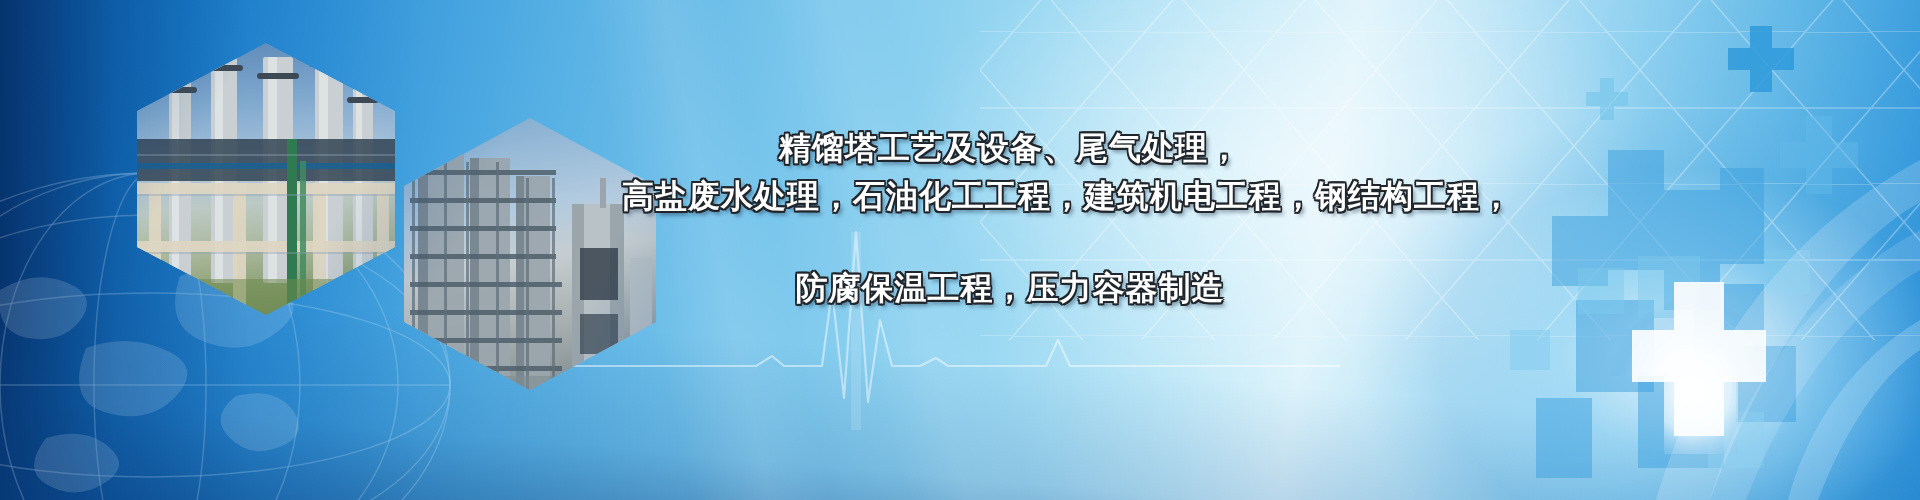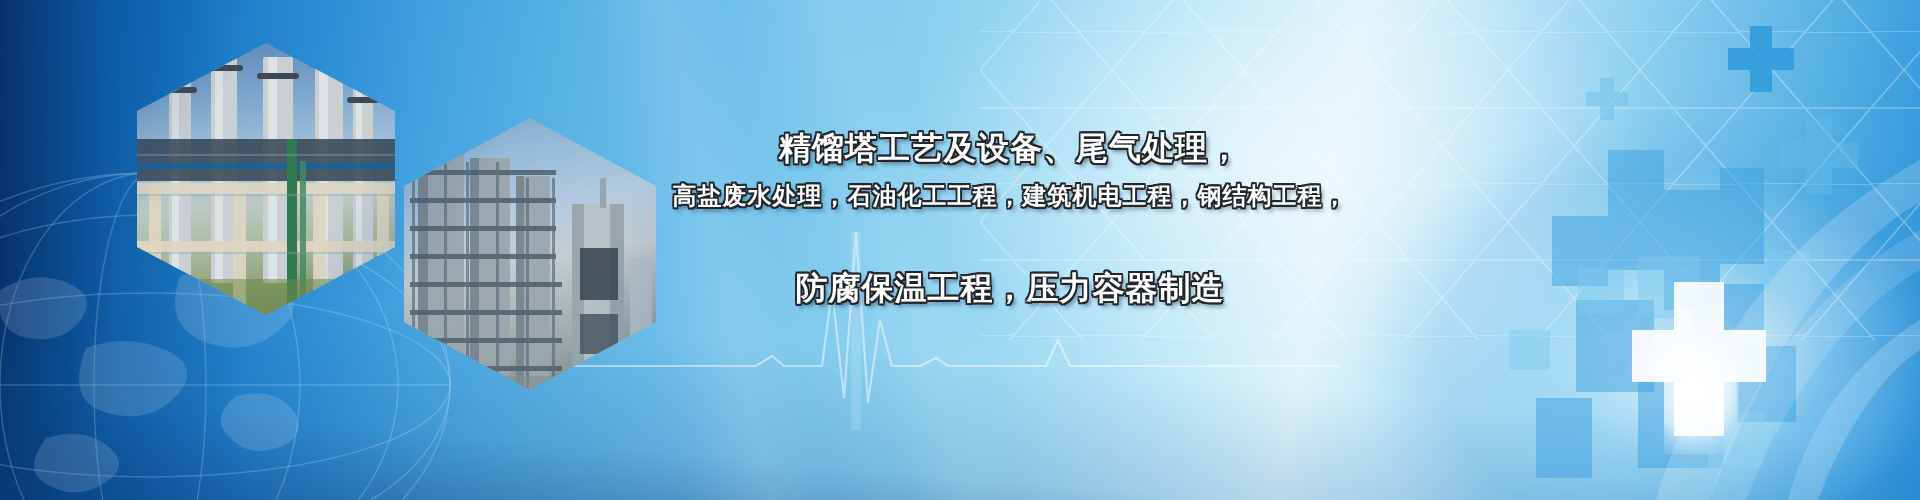--- a/index.html
+++ b/index.html
@@ -119,21 +119,21 @@
        1.6px -1.6px 0 #20262b,
       -1.6px  1.6px 0 #20262b,
        1.6px  1.6px 0 #20262b,
        0px   -1.8px 0 #20262b,
        0px    1.8px 0 #20262b,
       -1.8px  0px   0 #20262b,
        1.8px  0px   0 #20262b,
        3px    4px   4px rgba(15,35,60,.55);
   }
   #headline .line.l1{ font-size:32px; }
-  #headline .line.l2{ font-size:24px; }
+  #headline .line.l2{ font-size:32px;padding-left:22px; }
   #headline .line.l3{ font-size:32px;margin-top:44px; }
 </style>
 </head>
 <body>
 
 <div id="banner">
 
   <div class="layer left-vignette"></div>
   <div class="layer bottom-shade"></div>
   <div class="layer center-glow"></div>

